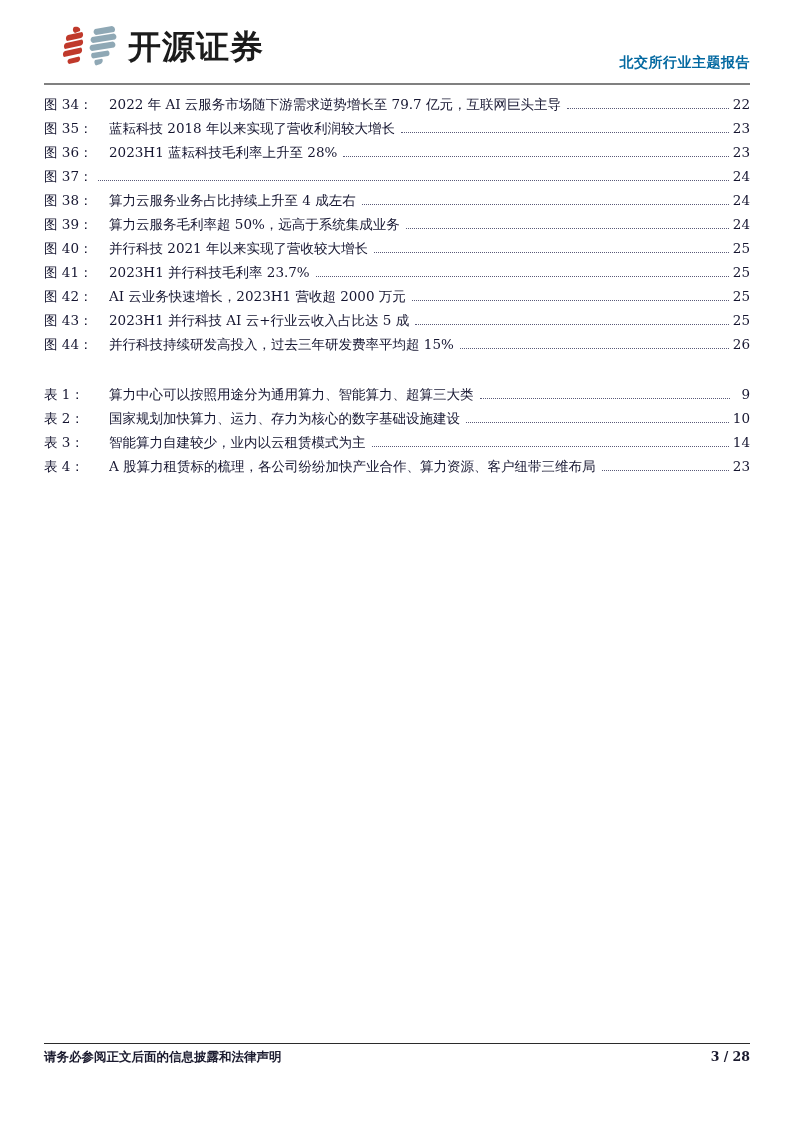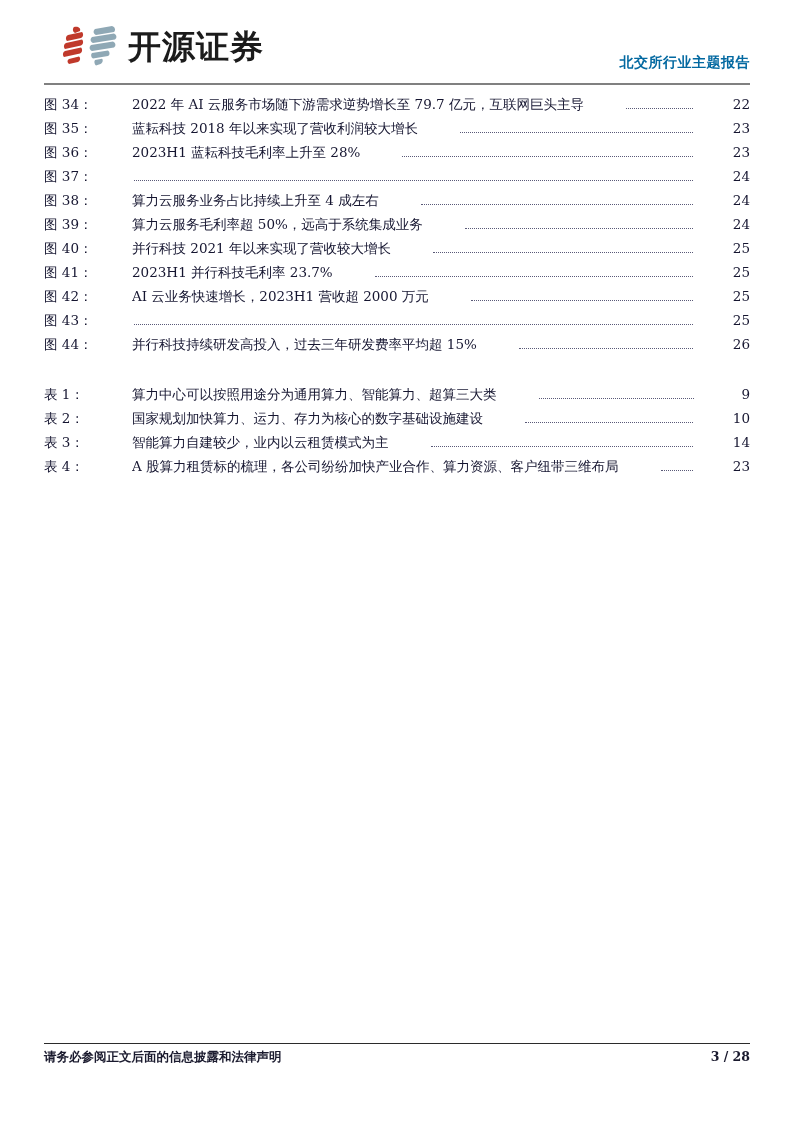--- a/index.html
+++ b/index.html
@@ -86,34 +86,34 @@
   .toc-group { }
   .toc-group.tables { margin-top: 26px; }
 
   .toc-row {
     display: flex;
     align-items: baseline;
     height: 24px;
     font-size: 13.5px;
     color: #151530;
     white-space: nowrap;
-    gap: 36px;
   }
   .toc-label {
     flex: 0 0 52px;
     font-family: "DejaVu Serif", "Liberation Serif", serif;
     font-weight: normal;
     letter-spacing: 0px;
   }
   .toc-title {
     font-family: "DejaVu Serif", "Liberation Serif", serif;
     padding-right: 4px;
     overflow: hidden;
     max-width: 600px;
     text-overflow: clip;
+    margin-left: 13px;
   }
   .toc-dots {
     flex: 1 1 auto;
     border-bottom: 1px dotted #5a5a78;
     height: 0.55em;
     margin: 0 2px;
     min-width: 10px;
   }
   .toc-page {
     flex: 0 0 auto;
@@ -230,20 +230,21 @@
         <span class="toc-page">25</span>
       </div>
       <div class="toc-row">
         <span class="toc-label">图 42：</span>
         <span class="toc-title">AI 云业务快速增长，2023H1 营收超 2000 万元</span>
         <span class="toc-dots"></span>
         <span class="toc-page">25</span>
       </div>
       <div class="toc-row">
         <span class="toc-label">图 43：</span>
+        <span class="toc-title">2023H1 并行科技 AI 云+行业云收入占比达 5 成</span>
         <span class="toc-dots"></span>
         <span class="toc-page">25</span>
       </div>
       <div class="toc-row">
         <span class="toc-label">图 44：</span>
         <span class="toc-title">并行科技持续研发高投入，过去三年研发费率平均超 15%</span>
         <span class="toc-dots"></span>
         <span class="toc-page">26</span>
       </div>
     </div>

